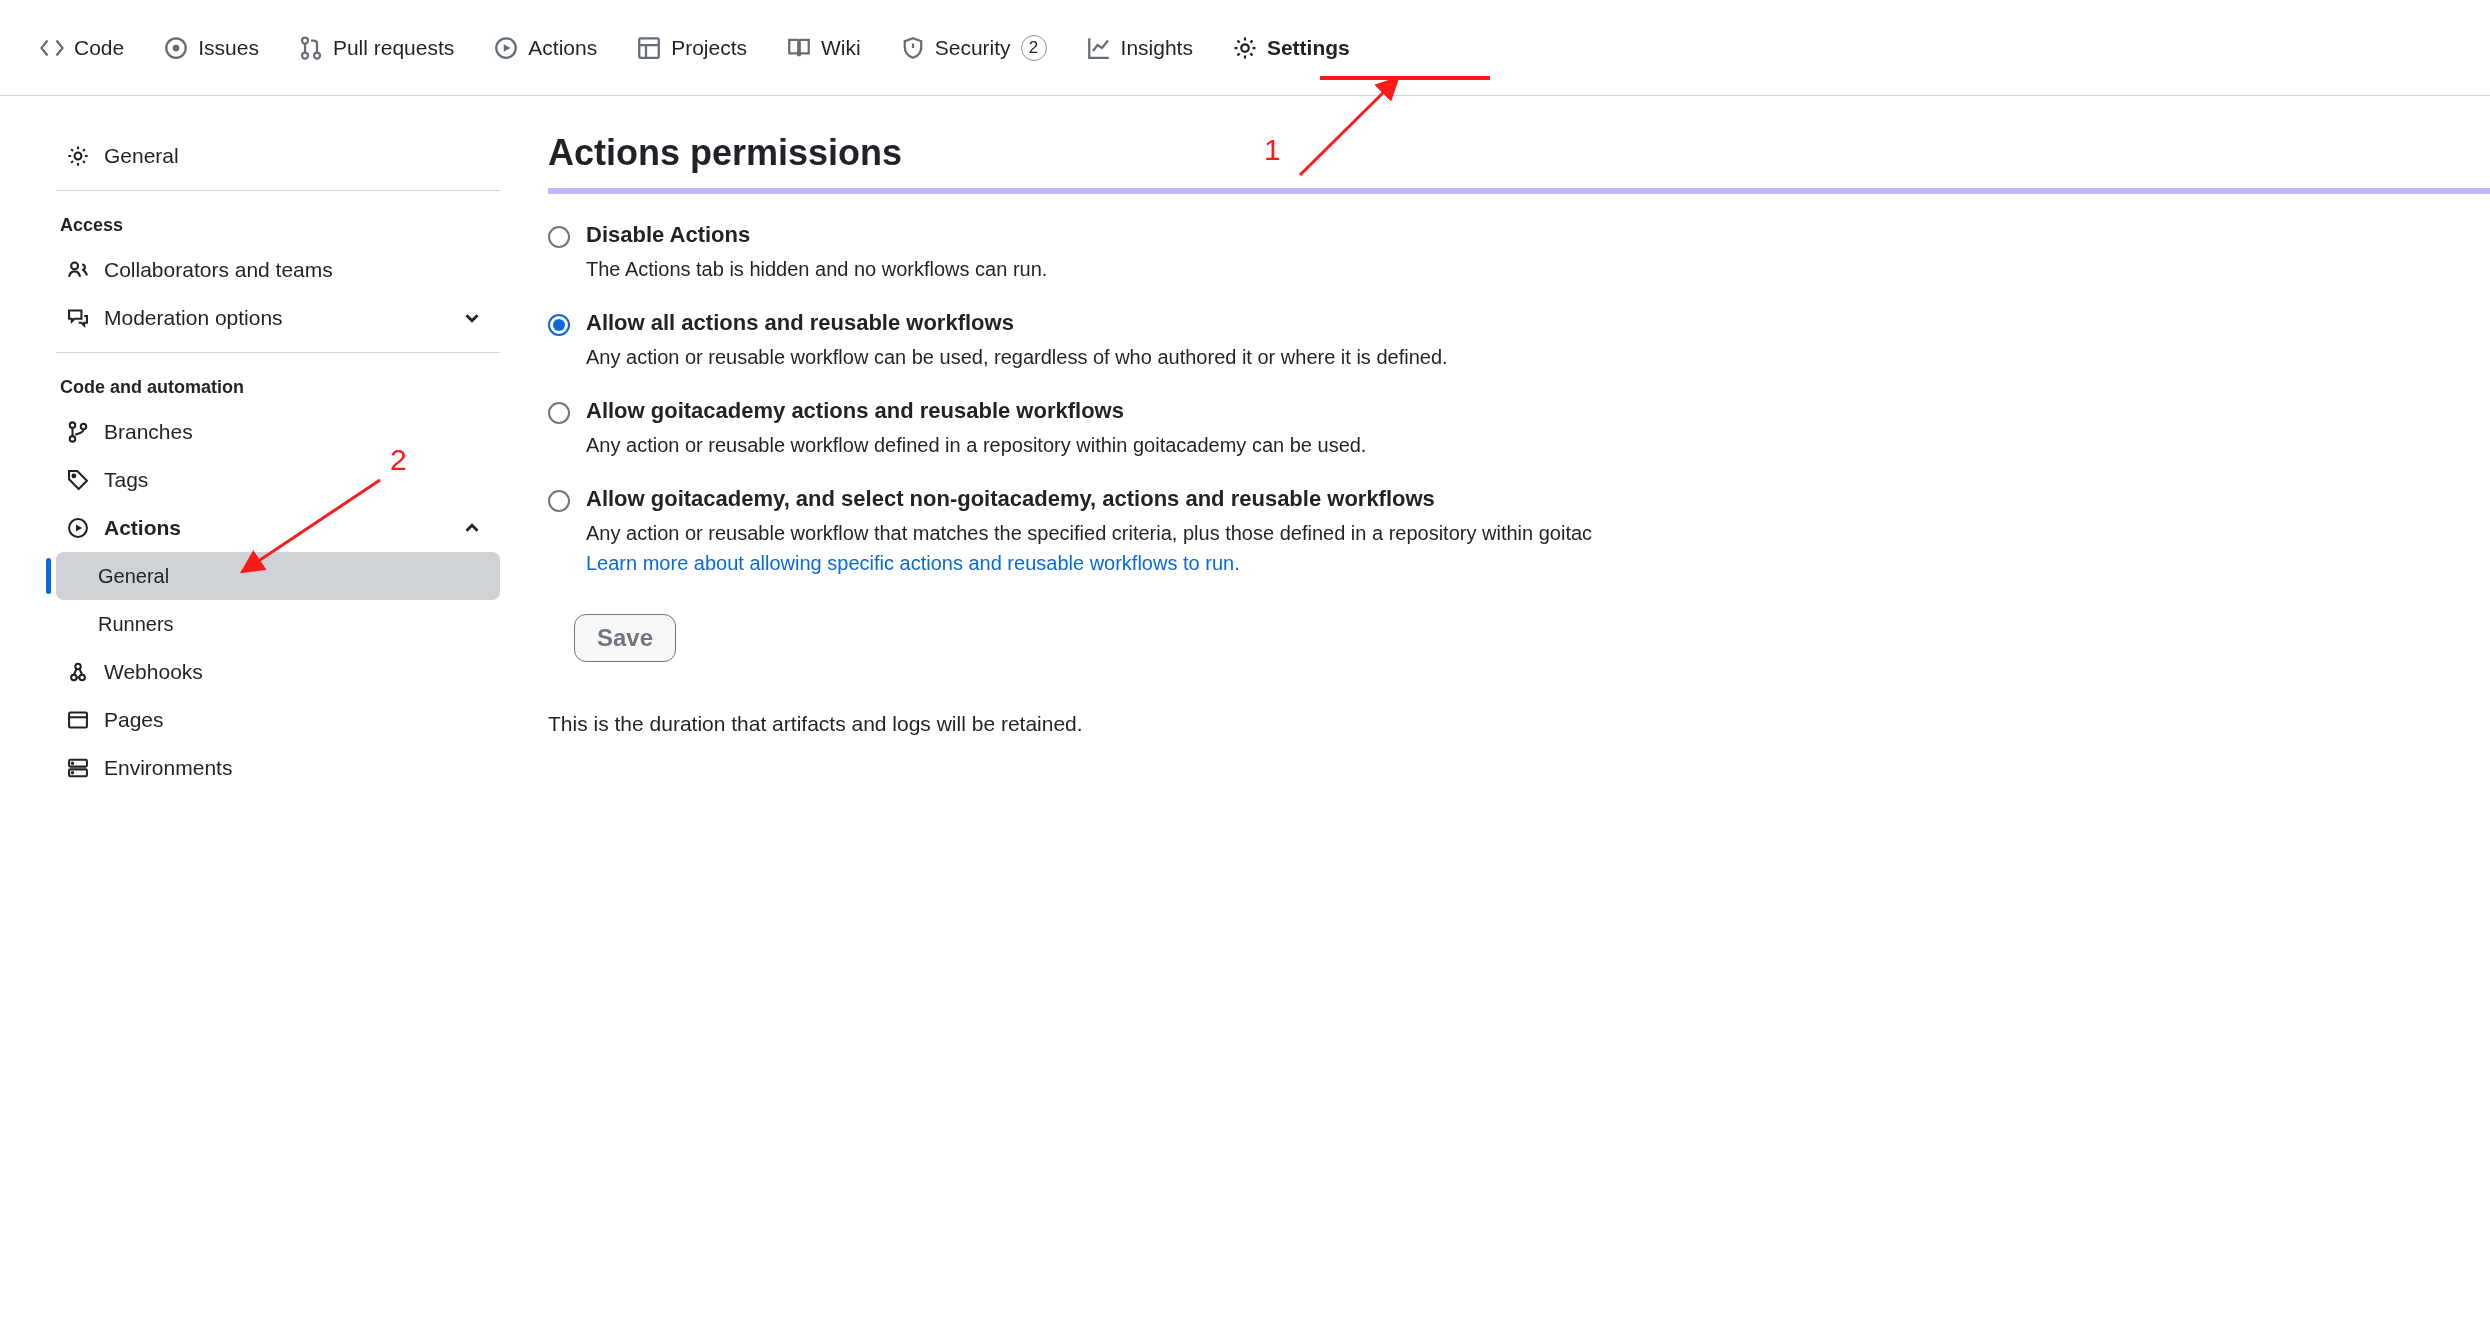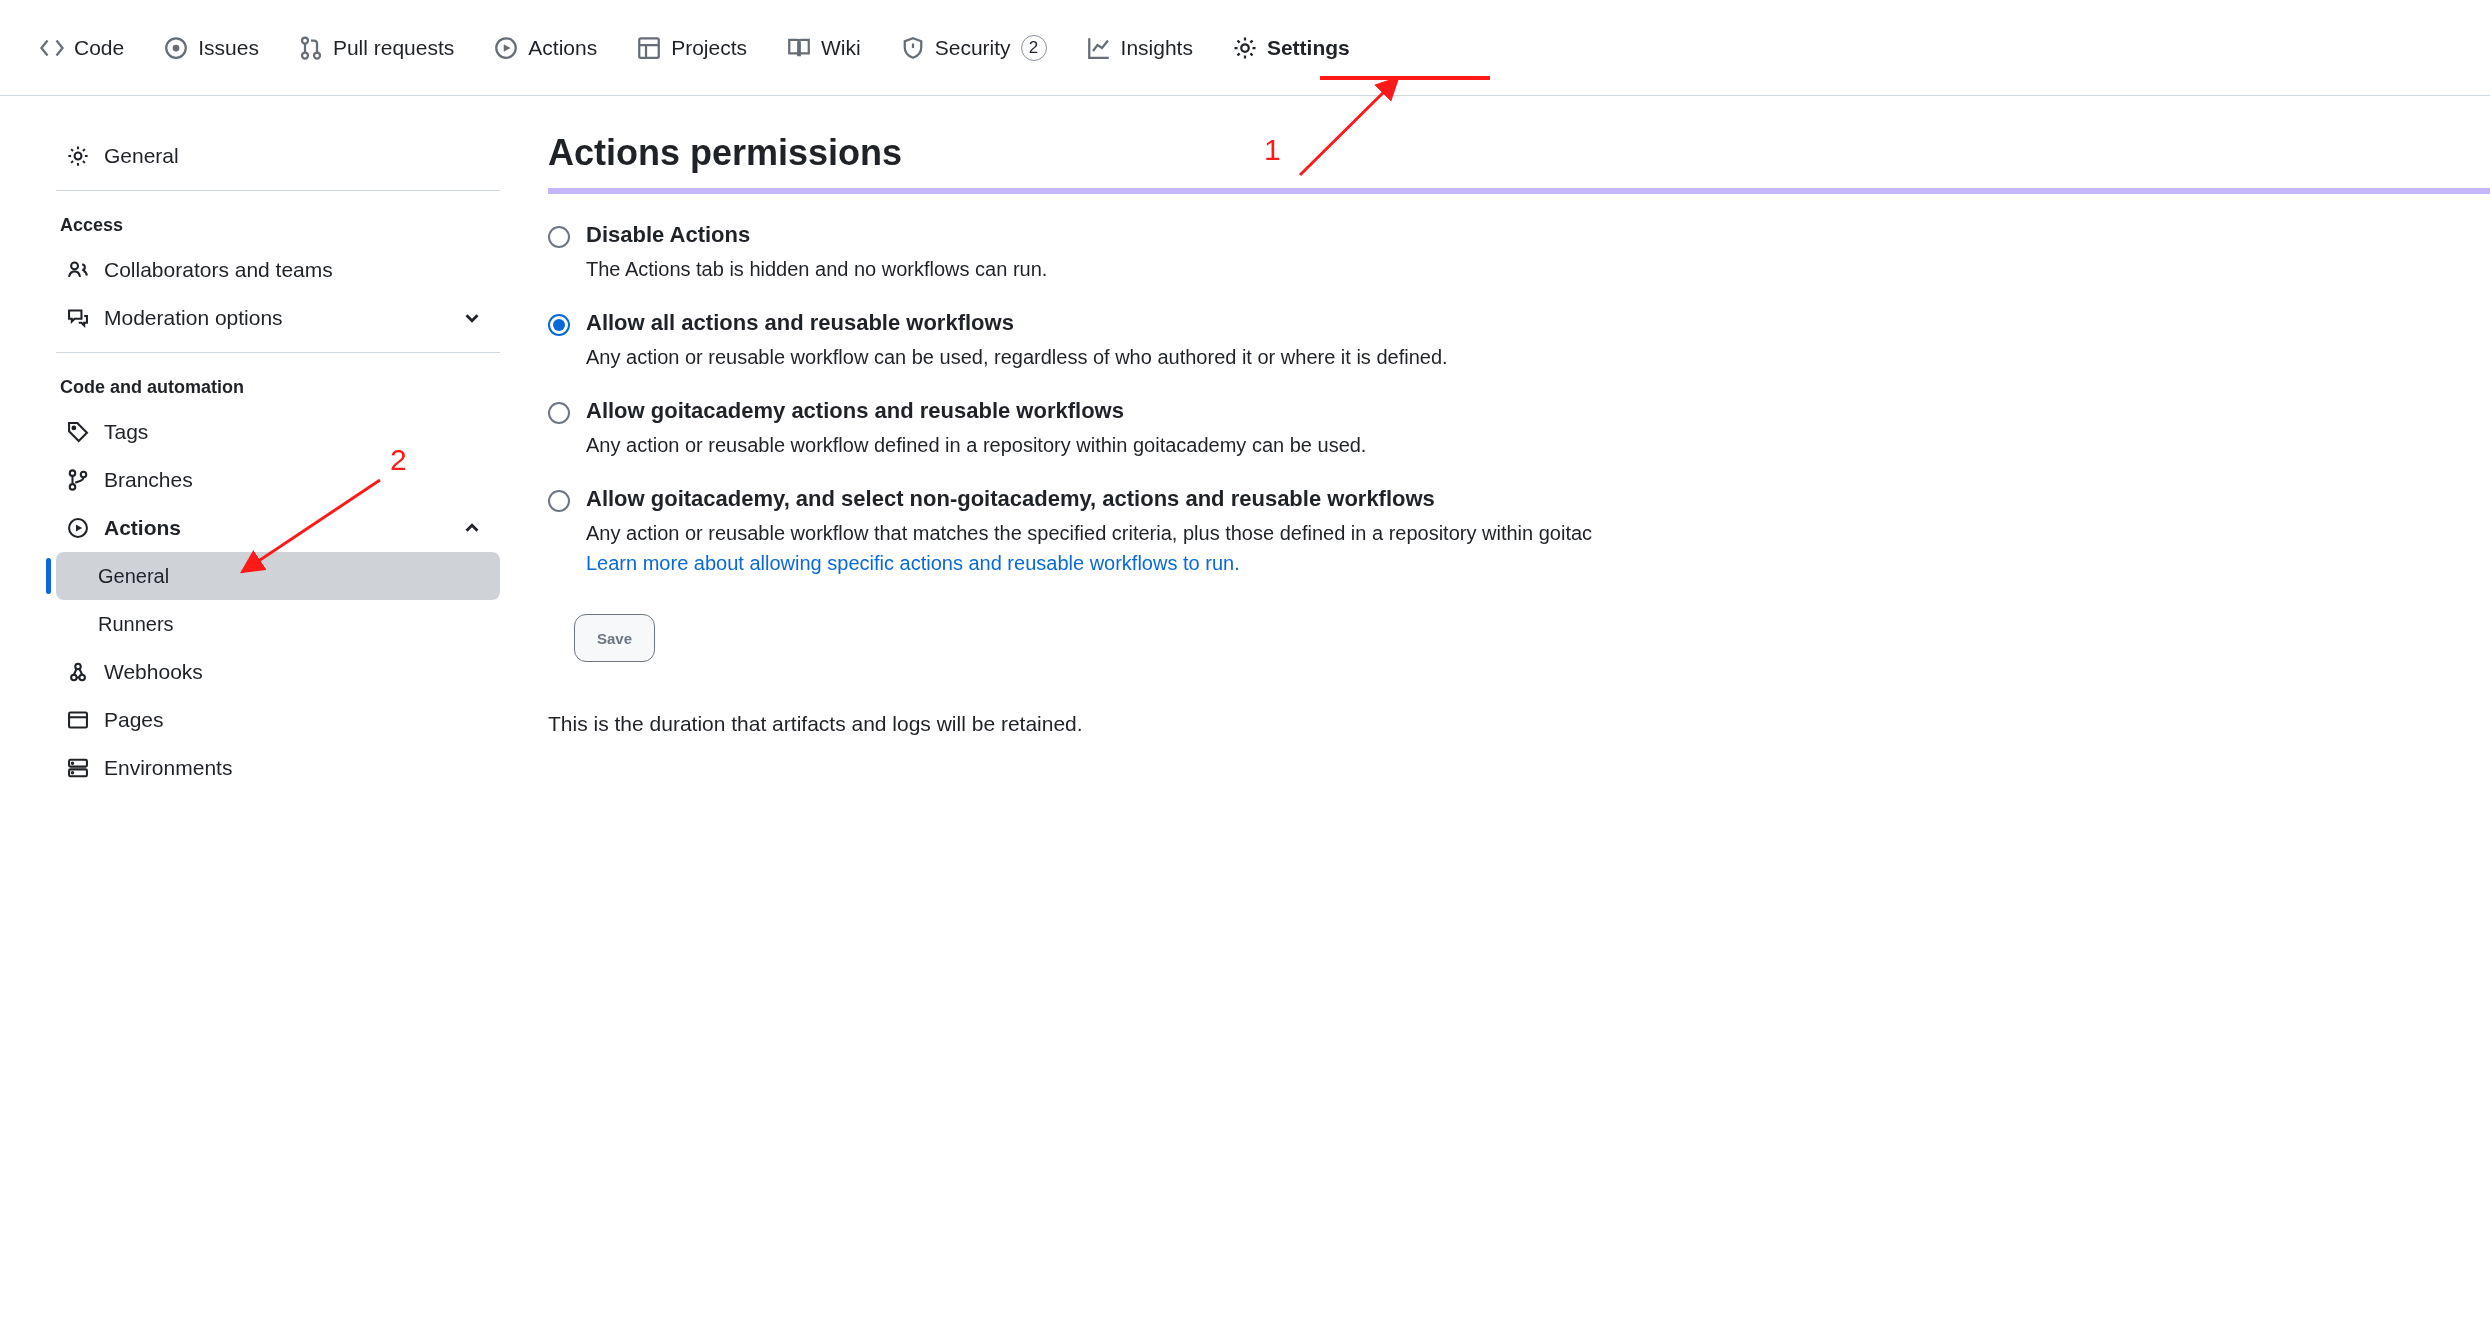--- a/index.html
+++ b/index.html
@@ -132,21 +132,21 @@
 .radio-body .rt { font-size:22px; font-weight:600; margin-bottom:6px; }
 .radio-body .rd { font-size:20px; color:#1f2328; line-height:1.5; }
 .radio-body a { color:#0969da; text-decoration:none; }
 
 .save-btn {
   display:inline-flex;
   align-items:center;
   justify-content:center;
   height:48px;
   padding: 0 22px;
-  font-size:15px;
+  font-size:24px;
   font-weight:600;
   color:#6e7781;
   background:#f6f8fa;
   border:1px solid #6e7781;
   border-radius:12px;
   margin: 10px 0 50px 26px;
   cursor:pointer;
 }
 
 .h2 {
@@ -286,36 +286,36 @@
           <svg viewBox="0 0 16 16" fill="none" stroke="#1f2328" stroke-width="2">
             <path d="M4 6l4 4 4-4"></path>
           </svg>
         </span>
     </div>
     <hr class="side-divider">
     <div class="side-group-title">Code and automation</div>
     <div class="side-item">
       <span class="icon">
           <svg viewBox="0 0 16 16" fill="none" stroke="#1f2328" stroke-width="1.5">
-            <path d="M1.5 1.5h6l7 7-6 6-7-7z"></path>
-            <circle cx="5" cy="5" r="1" fill="#1f2328"></circle>
-          </svg>
-        </span>
-      <span>Tags</span>
-    </div>
-    <div class="side-item">
-      <span class="icon">
-          <svg viewBox="0 0 16 16" fill="none" stroke="#1f2328" stroke-width="1.5">
             <circle cx="4" cy="3" r="2"></circle>
             <circle cx="4" cy="13" r="2"></circle>
             <circle cx="12" cy="4" r="2"></circle>
             <path d="M4 5v6M12 6c0 3-4 3-6 4"></path>
           </svg>
         </span>
       <span>Branches</span>
+    </div>
+    <div class="side-item">
+      <span class="icon">
+          <svg viewBox="0 0 16 16" fill="none" stroke="#1f2328" stroke-width="1.5">
+            <path d="M1.5 1.5h6l7 7-6 6-7-7z"></path>
+            <circle cx="5" cy="5" r="1" fill="#1f2328"></circle>
+          </svg>
+        </span>
+      <span>Tags</span>
     </div>
     <div class="side-item bold">
       <span class="icon">
           <svg viewBox="0 0 16 16" fill="none" stroke="#1f2328" stroke-width="1.5">
             <circle cx="8" cy="8" r="6.5"></circle>
             <path d="M6.5 5.5v5L11 8z" fill="#1f2328" stroke="none"></path>
           </svg>
         </span>
       <span>Actions</span>
       <span class="icon chev">

